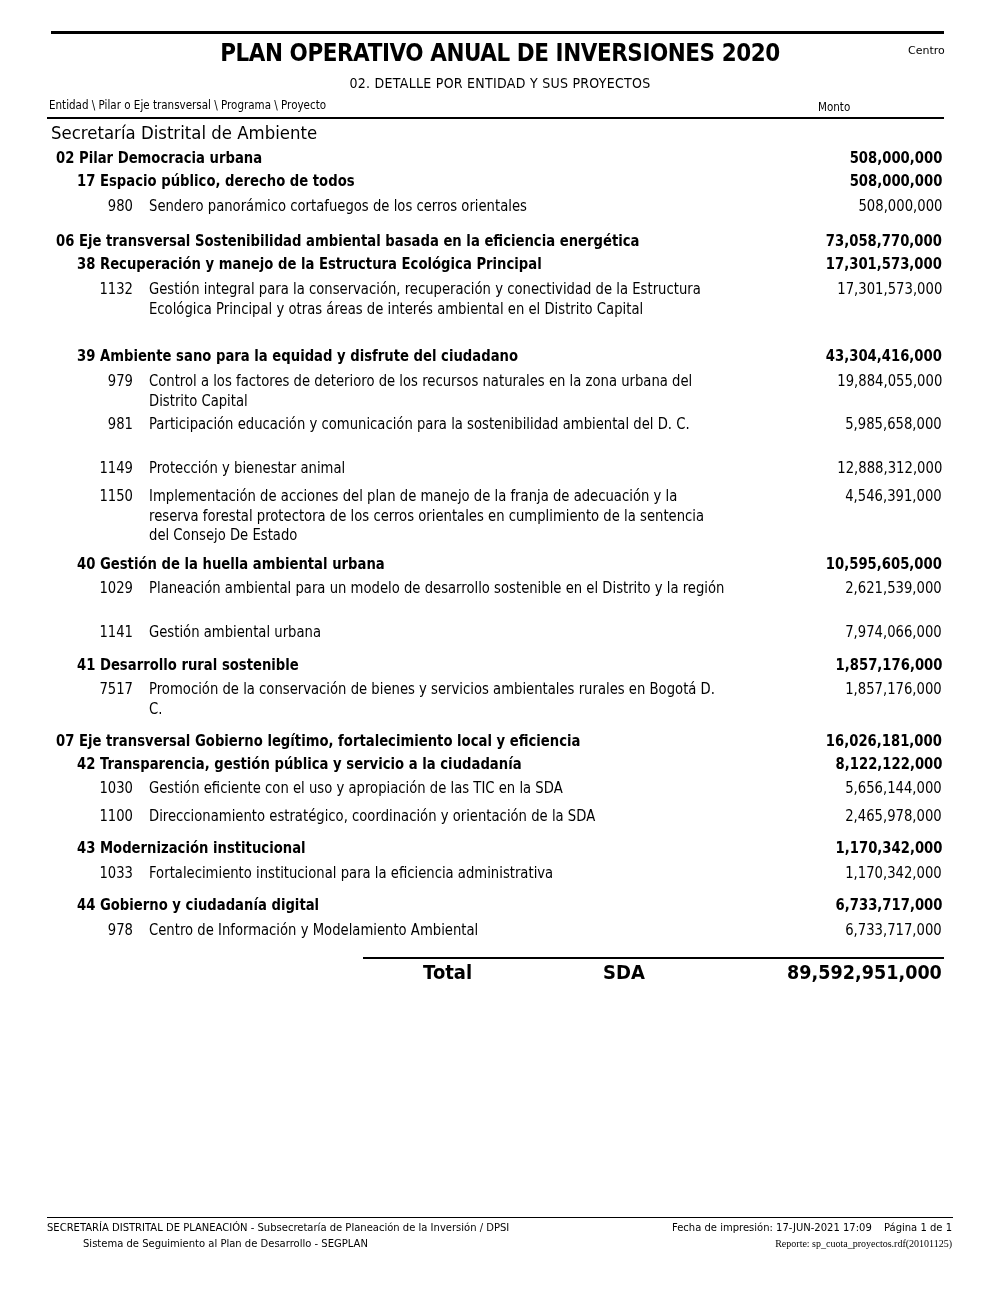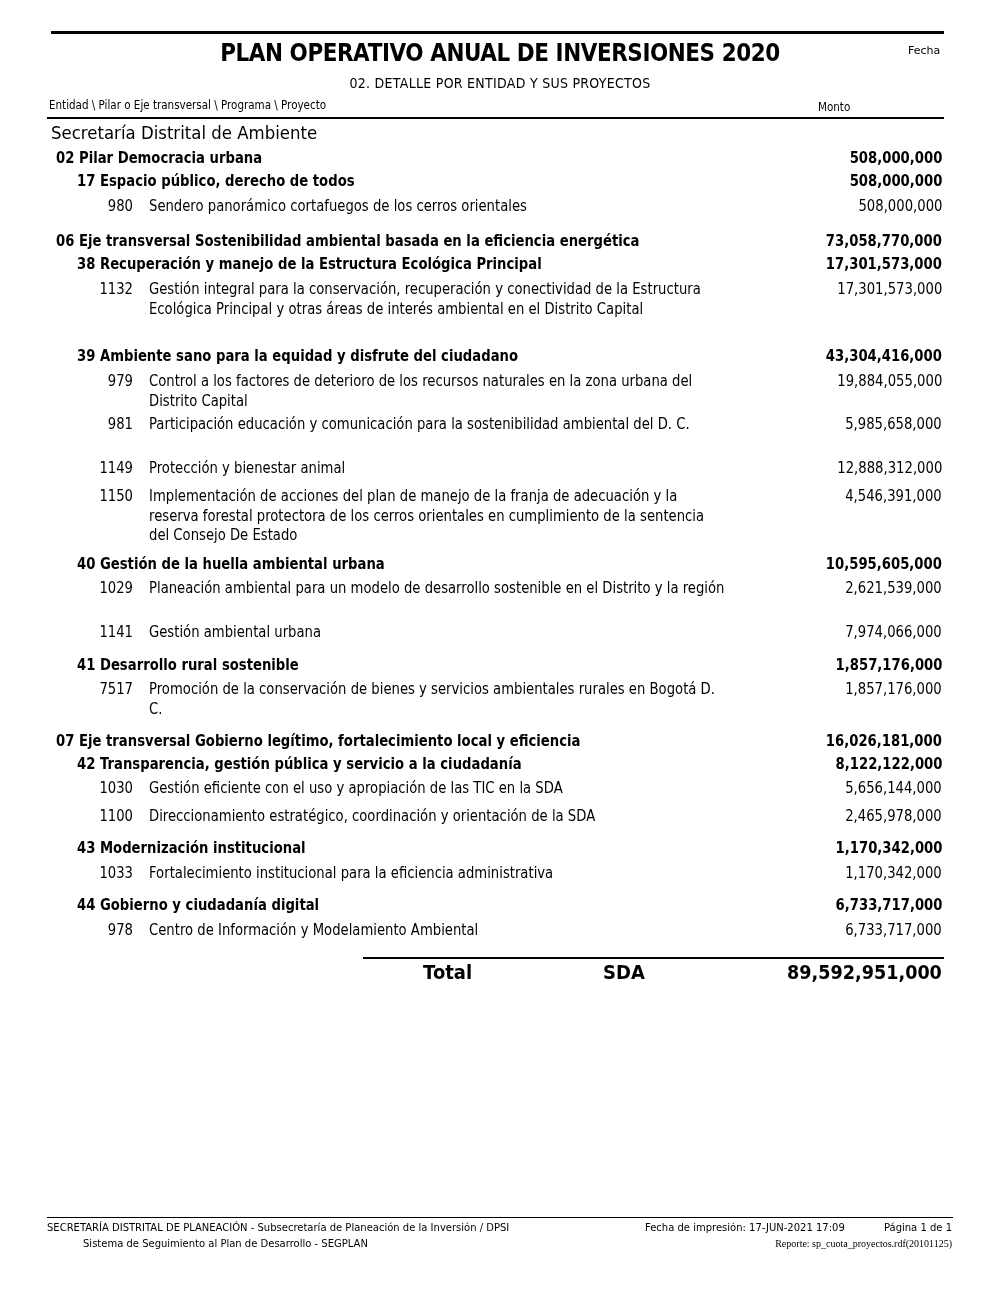--- a/index.html
+++ b/index.html
@@ -43,21 +43,21 @@
 
   .foot-rule { position: absolute; left: 47px; top: 1217px; width: 906px; height: 1px; background: #000; }
   .foot { position: absolute; font-size: 10px; white-space: nowrap; }
 </style>
 </head>
 <body>
 
 <div class="page">
   <div class="top-rule"></div>
   <div class="title">PLAN OPERATIVO ANUAL DE INVERSIONES 2020</div>
-  <div class="currency">Fecha</div>
+  <div class="currency">Centro</div>
   <div class="subtitle">02. DETALLE POR ENTIDAD Y SUS PROYECTOS</div>
   <div class="col-head-left">Entidad \ Pilar o Eje transversal \ Programa \ Proyecto</div>
   <div class="col-head-right">Monto</div>
   <div class="head-rule"></div>
 
   <div class="entity">Secretaría Distrital de Ambiente</div>
 
   <div class="row pillar bold" style="top:149px">
     <span class="lbl">02 Pilar Democracia urbana</span>
     <span class="amt">508,000,000</span>
@@ -192,16 +192,16 @@
   </div>
 
   <div class="total-rule"></div>
   <div class="total-label">Total</div>
   <div class="total-entity">SDA</div>
   <div class="total-amount">89,592,951,000</div>
 
   <div class="foot-rule"></div>
   <div class="foot" style="left:47px; top:1222px;">SECRETARÍA DISTRITAL DE PLANEACIÓN - Subsecretaría de Planeación de la Inversión / DPSI</div>
   <div class="foot" style="left:47px; top:1238px;margin-left:36px;">Sistema de Seguimiento al Plan de Desarrollo - SEGPLAN</div>
-  <div class="foot" style="left:645px; top:1222px;">Fecha de impresión:  17-JUN-2021 17:09</div>
+  <div class="foot" style="left:672px; top:1222px;">Fecha de impresión:  17-JUN-2021 17:09</div>
   <div class="foot" style="right:48px; top:1222px;text-align:center;">Página  1 de 1</div>
   <div class="foot" style="right:48px; top:1238px;font-family:Liberation Serif, serif;">Reporte: sp_cuota_proyectos.rdf(20101125)</div>
 </div>
 
 </body></html>

